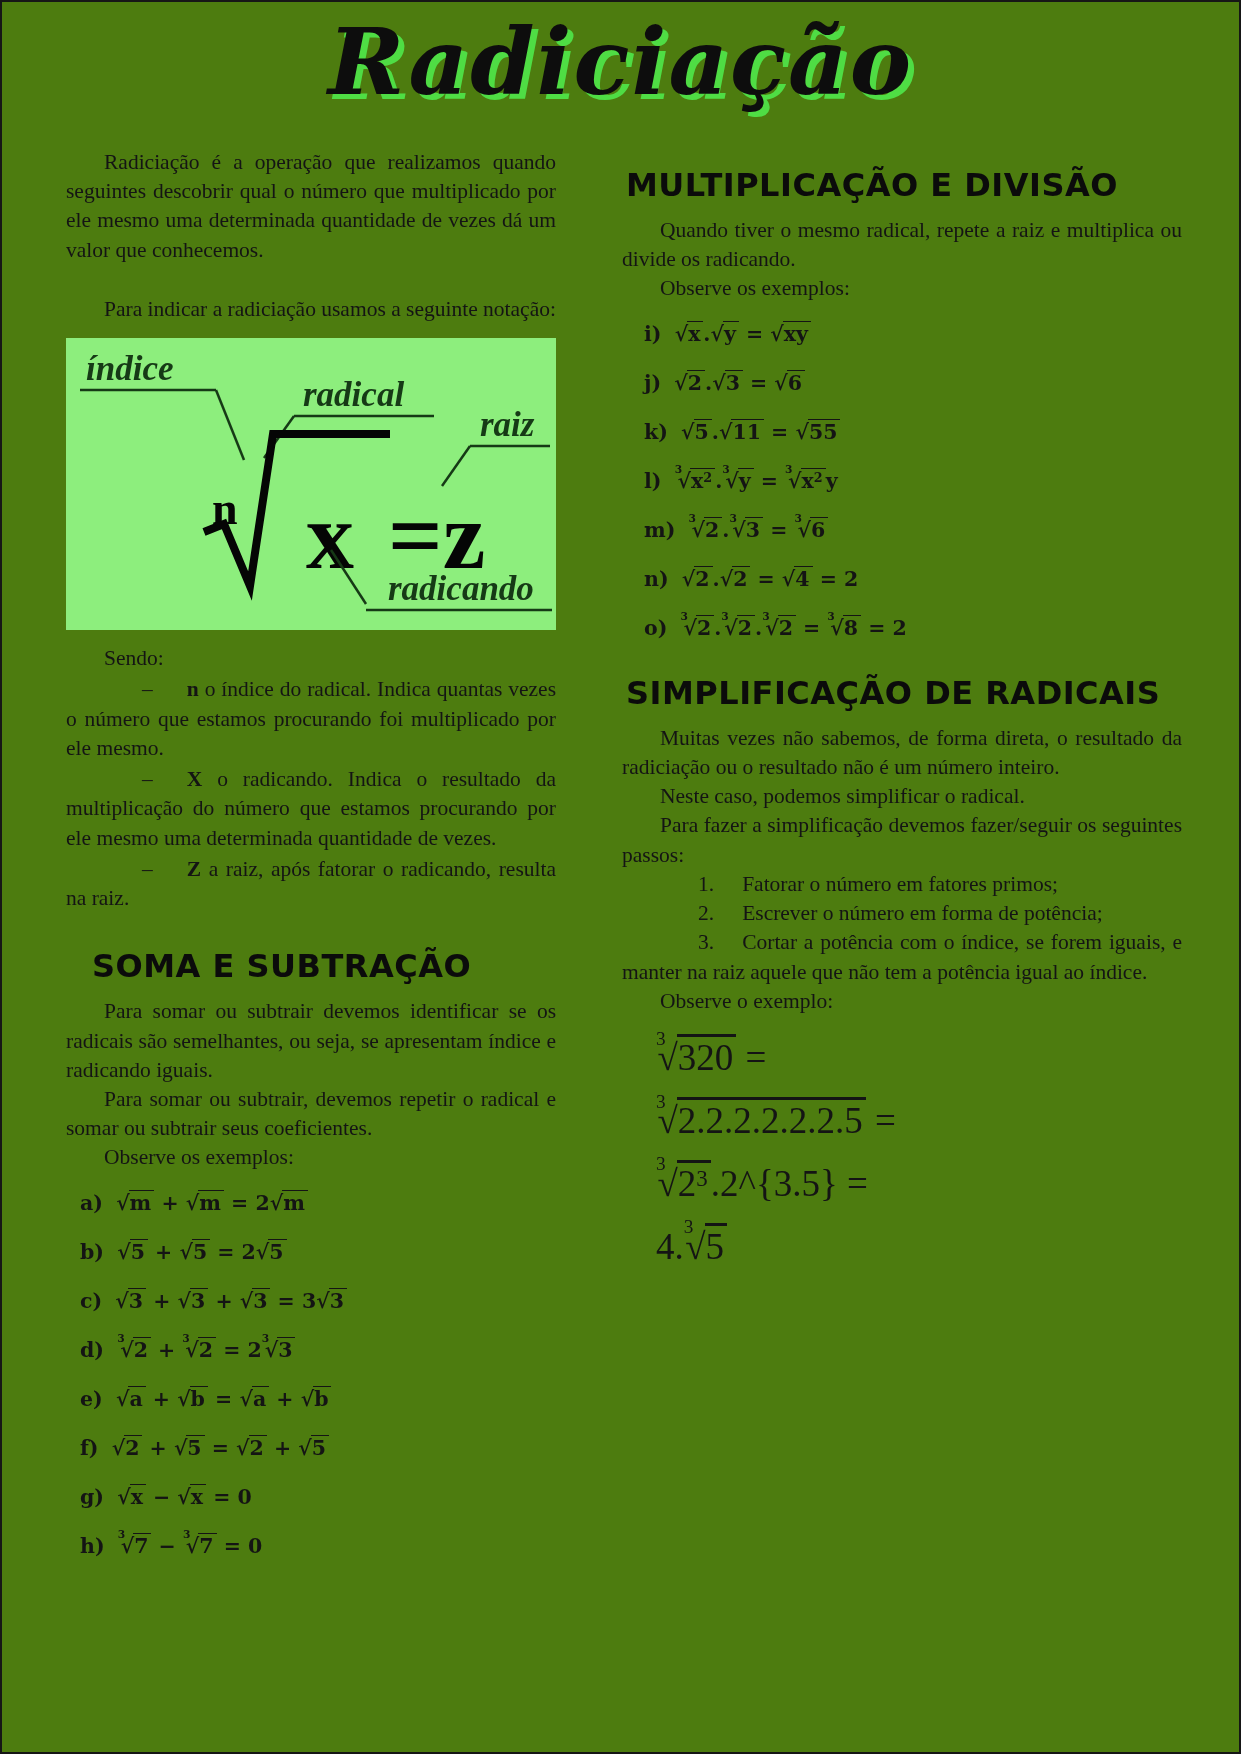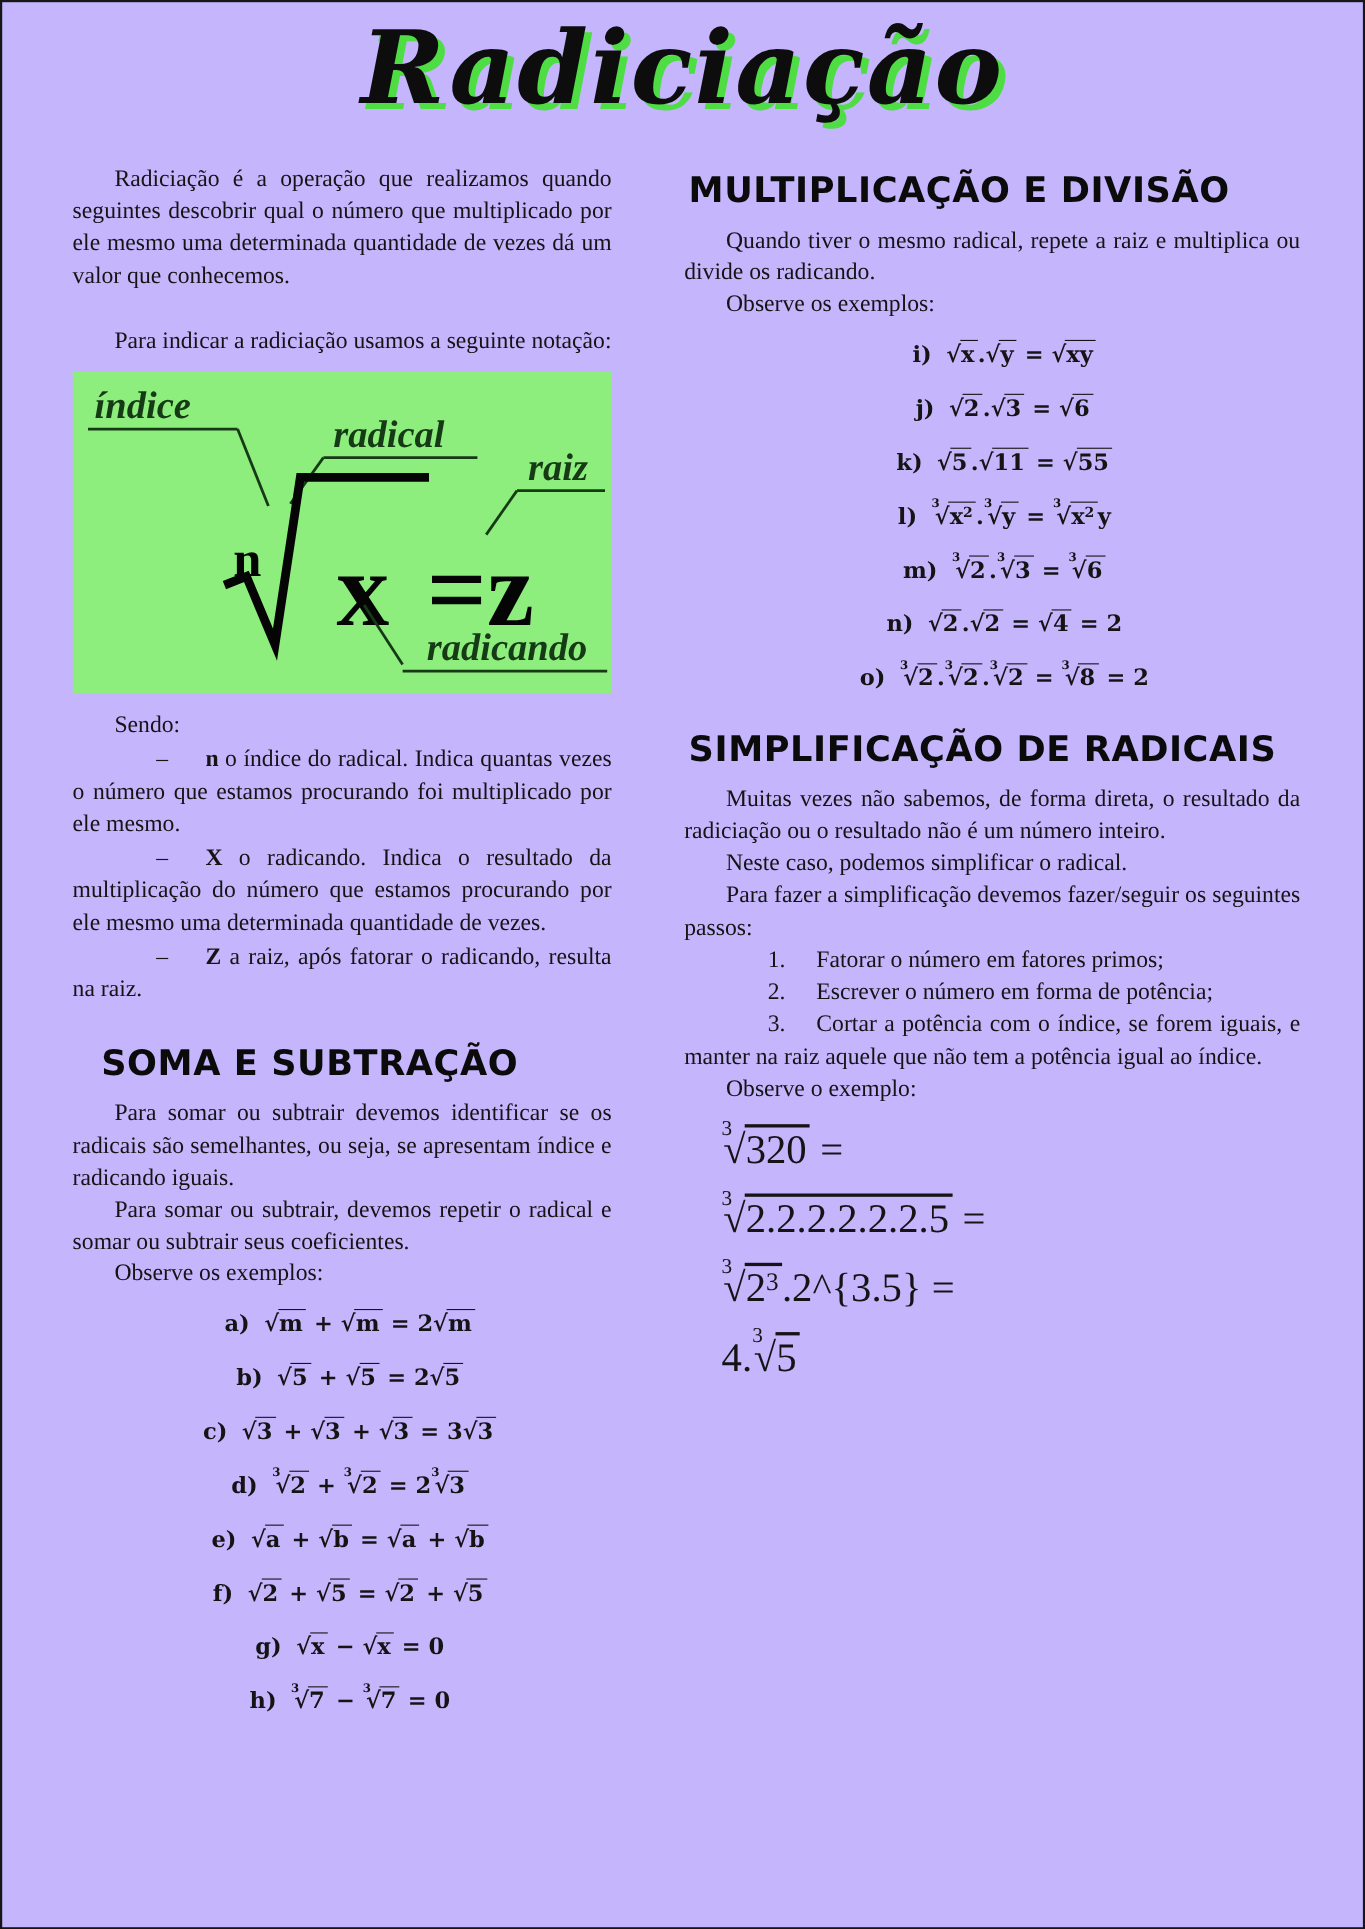--- a/index.html
+++ b/index.html
@@ -1,20 +1,20 @@
 <!DOCTYPE html>
 <html lang="pt"><head>
 <meta charset="utf-8">
 <style>
   html,body{margin:0;padding:0;background:#d8d8d8;}
   .page{
     position:relative;
     width:1241px;height:1754px;
     margin:0 auto;
-    background:#c4b5fd;
+    background:#4d7c0f;
     border:2px solid #161616;
     box-sizing:border-box;
     font-family:"Liberation Serif", serif;
     color:#141414;
     overflow:hidden;
   }
   
   .title-wrap{ text-align:center; padding-top:10px; height:128px; }
   .doc-title{
     display:inline-block;
@@ -41,36 +41,35 @@
     font-family:"DejaVu Sans", sans-serif;
     font-weight:900;
     font-size:32px;
     letter-spacing:0.5px;
     color:#0b0b0b;
     margin:34px 0 12px 26px;
     text-indent:0;
     white-space:nowrap;
   }
   .col-right h2{ margin-left:4px; }
-  .col-right h2.first{ margin-top:6px; }
+  .col-right h2.first{ margin-top:18px; }
 
   
   .dash-item{ margin-top:2px; }
   .dash-item .dash{ display:inline-block; margin-right:34px; }
   .dash-item b{ font-weight:bold; }
   .step-item .step-num{ display:inline-block; margin-right:28px; }
 
   
   .ex-line{
     font-family:"DejaVu Serif", serif;
     font-weight:bold;
     font-size:20.5px;
     margin:0 0 25px 14px;
     white-space:nowrap;
-    text-align:center;
   }
   .col-right .ex-line{ margin-left:22px; }
   .ex-label{ margin-right:6px; }
 
   .rad{ white-space:nowrap; }
   .ridx{ font-size:0.52em; position:relative; top:-0.62em; margin-right:-0.42em; z-index:1; }
   .rsign{ letter-spacing:-1px; }
   .rbar{ border-top:0.085em solid currentColor; padding:0 3px 0 1px; }
   .rbar sup{ font-size:0.62em; vertical-align:0.45em; }
 

